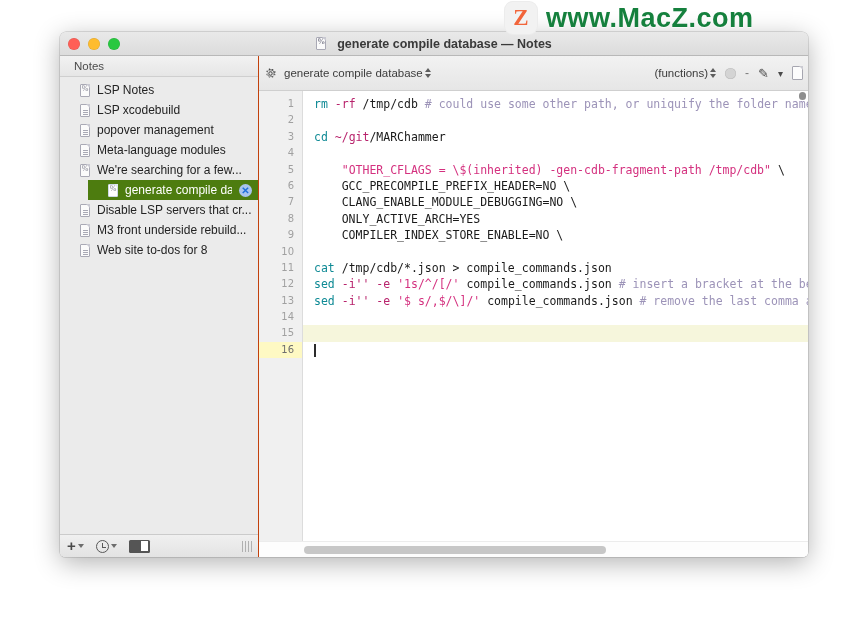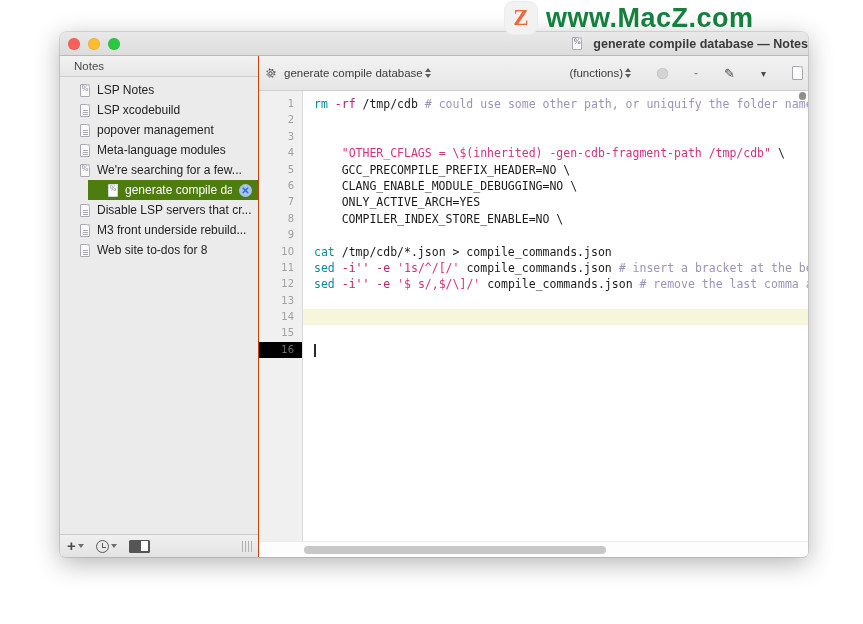--- a/index.html
+++ b/index.html
@@ -52,21 +52,21 @@
     position: relative;
     display: flex; align-items: center;
   }
   #traffic { display: flex; gap: 8px; margin-left: 8px; }
   .tl { width: 12px; height: 12px; border-radius: 50%; }
   .tl-close { background: #ff5f57; box-shadow: inset 0 0 0 0.5px rgba(0,0,0,.12); }
   .tl-min   { background: #febc2e; box-shadow: inset 0 0 0 0.5px rgba(0,0,0,.12); }
   .tl-max   { background: #28c840; box-shadow: inset 0 0 0 0.5px rgba(0,0,0,.12); }
   #title-wrap {
     position: absolute; left: 0; right: 0; top: 0; bottom: 0;
-    display: flex; align-items: center; justify-content: flex-end;
+    display: flex; align-items: center; justify-content: center;
     gap: 11px;
     font-size: 12.5px; color: #3a3a3a; font-weight: bold;
   }
 
   .doc-glyph {
     width: 10px; height: 13px;
     background: #fbfbfb;
     border: 1px solid #a9a9b5;
     border-radius: 1px;
     position: relative;
@@ -168,21 +168,21 @@
     font-size: 11.5px; color: #3c3c3c;
   }
   #gear {
     width: 13px; height: 13px; flex: 0 0 auto;
   }
   .stepper { display: inline-flex; flex-direction: column; gap: 1.5px; margin-left: 2px; }
   .stepper i { width:0;height:0;border-left:3.5px solid transparent;border-right:3.5px solid transparent; display:block; }
   .stepper i.up { border-bottom: 4px solid #5d5d5d; }
   .stepper i.dn { border-top: 4px solid #5d5d5d; }
   #tb-doc-title { display: flex; align-items: center; }
-  #tb-right { margin-left: auto; display: flex; align-items: center; gap: 26px; }
+  #tb-right { margin-left: auto; display: flex; align-items: center; gap: 9px; }
   #fn-popup { display: flex; align-items: center; color: #3c3c3c; }
   #gray-dot { width: 11px; height: 11px; border-radius: 50%; background: #d4d4d4; box-shadow: inset 0 0 0 .5px #bcbcbc; }
   #dash1 { color: #7a7a7a; font-size: 12px; }
   #pen-icon { font-size: 13px; color: #4a4a4a; }
   #chev { font-size: 10px; color: #4a4a4a; }
   #newdoc-icon { width: 11px; height: 14px; border: 1px solid #a6a6b0; border-radius: 1px; background: #fcfcfc; position: relative; }
   #newdoc-icon::before { content:""; position:absolute; right:-1px; top:-1px; border-width:0 4px 4px 0; border-style:solid; border-color: transparent #cbcbd2 transparent transparent; }
 
   
   #code-area { flex: 1; display: flex; overflow: hidden; background: #fff; position: relative; min-height: 0; }
@@ -192,21 +192,21 @@
     border-right: 1px solid #dcdcdc;
     padding-top: 5px;
     flex: 0 0 auto;
   }
   .gnum {
     height: 16.4px; line-height: 16.4px;
     text-align: right; padding-right: 8px;
     font-size: 10px; color: #a0a0a0;
     font-family: "DejaVu Sans", sans-serif;
   }
-  .gnum.cur { background: #000000; color: #6e6e6e; }
+  .gnum.cur { background: #fef9c3; color: #6e6e6e; }
 
   #code-scroll { flex: 1; overflow: hidden; position: relative; padding-top: 5px; }
   .cline {
     height: 16.4px; line-height: 16.4px;
     font-family: "DejaVu Sans Mono", monospace;
     font-size: 11.5px;
     white-space: pre;
     padding-left: 11px;
     color: #1a1a1a;
   }
@@ -385,20 +385,21 @@
             <div class="gnum">11</div>
             <div class="gnum">12</div>
             <div class="gnum">13</div>
             <div class="gnum">14</div>
             <div class="gnum">15</div>
             <div class="gnum cur">16</div>
           </div>
         <div id="code-scroll">
             <div class="cline"><span class="cmd">rm</span><span class="plain"> </span><span class="flag">-rf</span><span class="plain"> /tmp/cdb </span><span class="cmt"># could use some other path, or uniquify the folder name,</span></div>
             <div class="cline">&nbsp;</div>
+            <div class="cline"><span class="cmd">cd</span><span class="plain"> </span><span class="flag">~/git</span><span class="plain">/MARChammer</span></div>
             <div class="cline">&nbsp;</div>
             <div class="cline"><span class="plain">    </span><span class="str">"OTHER_CFLAGS = \$(inherited) -gen-cdb-fragment-path /tmp/cdb"</span><span class="plain"> \</span></div>
             <div class="cline"><span class="plain">    GCC_PRECOMPILE_PREFIX_HEADER=NO \</span></div>
             <div class="cline"><span class="plain">    CLANG_ENABLE_MODULE_DEBUGGING=NO \</span></div>
             <div class="cline"><span class="plain">    ONLY_ACTIVE_ARCH=YES</span></div>
             <div class="cline"><span class="plain">    COMPILER_INDEX_STORE_ENABLE=NO \</span></div>
             <div class="cline">&nbsp;</div>
             <div class="cline"><span class="cmd">cat</span><span class="plain"> /tmp/cdb/*.json &gt; compile_commands.json</span></div>
             <div class="cline"><span class="cmd">sed</span><span class="plain"> </span><span class="flag">-i''</span><span class="plain"> </span><span class="flag">-e</span><span class="plain"> </span><span class="str">'1s/^/[/'</span><span class="plain"> compile_commands.json </span><span class="cmt"># insert a bracket at the beg</span></div>
             <div class="cline"><span class="cmd">sed</span><span class="plain"> </span><span class="flag">-i''</span><span class="plain"> </span><span class="flag">-e</span><span class="plain"> </span><span class="str">'$ s/,$/\]/'</span><span class="plain"> compile_commands.json </span><span class="cmt"># remove the last comma an</span></div>

